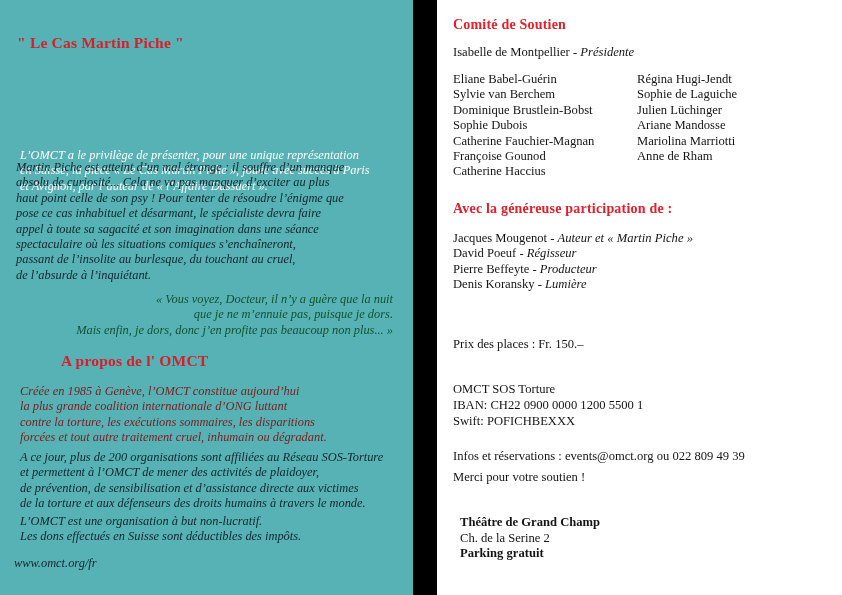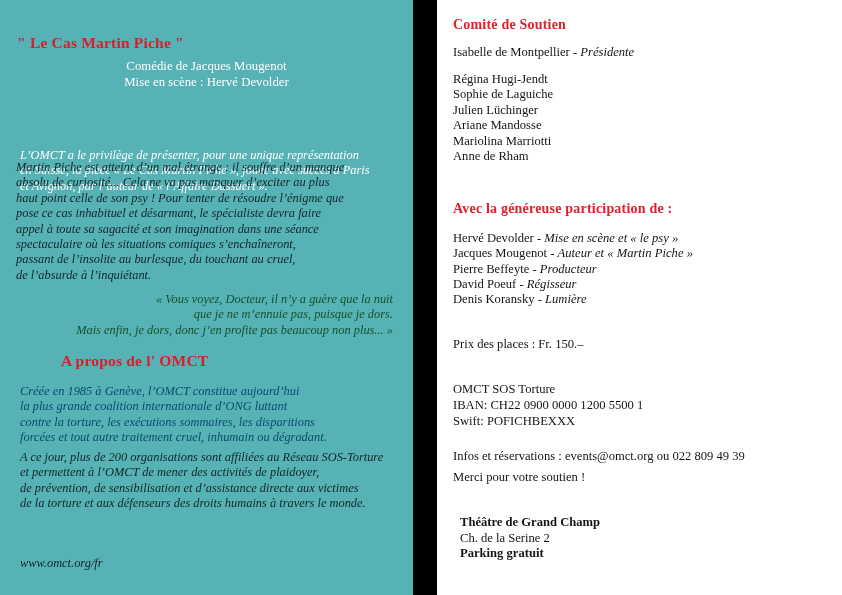--- a/index.html
+++ b/index.html
@@ -75,24 +75,24 @@
     color: #14532d;
   }
   .l-about-title {
     left: 17px; top: 352px;
     color: #d91e2b;
     font-size: 15.5px;
     font-weight: bold;
     letter-spacing: 0.2px;
     margin-left: 44px;
   }
-  .l-about1 { left: 20px; top: 384px; color: #0c4a6e; }
+  .l-about1 { left: 20px; top: 384px; color: #7f1d1d; }
   .l-about2 { left: 20px; top: 450px; color: #13262c; }
   .l-about3 { left: 20px; top: 514px; color: #13262c; }
-  .l-site   { left: 20px; top: 556px; color: #13262c; }
+  .l-site   { left: 14px; top: 556px; color: #13262c; }
 
   
   .right-panel .abs { position: absolute; }
 
   .r-heading {
     color: #e2202c;
     font-size: 14px;
     font-weight: bold;
     letter-spacing: 0.2px;
   }
@@ -129,22 +129,20 @@
   .r-venue { left: 16px; top: 515px; line-height: 15.6px; margin-left: 7px; }
   .bold { font-weight: bold; }
 </style>
 </head>
 <body>
 
 <div class="page">
 
   <div class="left-panel">
     <div class="abs l-title">" Le Cas Martin Piche "</div>
-    <div class="abs l-credits">Comédie de Jacques Mougenot
-Mise en scène : Hervé Devolder</div>
     <div class="abs l-body l-intro">L’OMCT a le privilège de présenter, pour une unique représentation
 en Suisse, la pièce « Le Cas Martin Piche », jouée avec succès à Paris
 et Avignon, par l’auteur de « l’Affaire Dussaert ».</div>
     <div class="abs l-body l-synopsis">Martin Piche est atteint d’un mal étrange : il souffre d’un manque
 absolu de curiosité... Cela ne va pas manquer d’exciter au plus
 haut point celle de son psy ! Pour tenter de résoudre l’énigme que
 pose ce cas inhabituel et désarmant, le spécialiste devra faire
 appel à toute sa sagacité et son imagination dans une séance
 spectaculaire où les situations comiques s’enchaîneront,
 passant de l’insolite au burlesque, du touchant au cruel,
@@ -154,49 +152,59 @@
 Mais enfin, je dors, donc j’en profite pas beaucoup non plus... »</div>
     <div class="abs l-about-title">A propos de l' OMCT</div>
     <div class="abs l-body l-about1">Créée en 1985 à Genève, l’OMCT constitue aujourd’hui
 la plus grande coalition internationale d’ONG luttant
 contre la torture, les exécutions sommaires, les disparitions
 forcées et tout autre traitement cruel, inhumain ou dégradant.</div>
     <div class="abs l-body l-about2">A ce jour, plus de 200 organisations sont affiliées au Réseau SOS-Torture
 et permettent à l’OMCT de mener des activités de plaidoyer,
 de prévention, de sensibilisation et d’assistance directe aux victimes
 de la torture et aux défenseurs des droits humains à travers le monde.</div>
+    <div class="abs l-body l-about3">L’OMCT est une organisation à but non-lucratif.
+Les dons effectués en Suisse sont déductibles des impôts.</div>
     <div class="abs l-body l-site">www.omct.org/fr</div>
   </div>
 
   <div class="divider"></div>
 
   <div class="right-panel">
 
     <div class="abs r-heading r-com-title">Comité de Soutien</div>
 
     <div class="abs r-body r-president"><span>Isabelle de Montpellier - </span><span class="role-italic">Présidente</span></div>
 
     <div class="abs r-body r-names">
+      <ul class="col col1">
+        <li>Eliane Babel-Guérin</li>
+        <li>Sylvie van Berchem</li>
+        <li>Dominique Brustlein-Bobst</li>
+        <li>Sophie Dubois</li>
+        <li>Catherine Fauchier-Magnan</li>
+        <li>Françoise Gounod</li>
+        <li>Catherine Haccius</li>
+      </ul>
       <ul class="col col2">
         <li>Régina Hugi-Jendt</li>
         <li>Sophie de Laguiche</li>
         <li>Julien Lüchinger</li>
         <li>Ariane Mandosse</li>
         <li>Mariolina Marriotti</li>
         <li>Anne de Rham</li>
       </ul>
     </div>
 
     <div class="abs r-heading r-part-title">Avec la généreuse participation de :</div>
 
     <div class="abs r-body r-participants">
-      <div class="p-line"><span>Hervé Devolder - </span><span class="role-italic">Mise en scène et « le psy »</span></div>
       <div class="p-line"><span>Jacques Mougenot - </span><span class="role-italic">Auteur et « Martin Piche »</span></div>
+      <div class="p-line"><span>David Poeuf - </span><span class="role-italic">Régisseur</span></div>
       <div class="p-line"><span>Pierre Beffeyte - </span><span class="role-italic">Producteur</span></div>
-      <div class="p-line"><span>David Poeuf - </span><span class="role-italic">Régisseur</span></div>
       <div class="p-line"><span>Denis Koransky - </span><span class="role-italic">Lumière</span></div>
     </div>
 
     <div class="abs r-body r-price">
       <div>Prix des places : Fr. 150.–</div>
     </div>
 
     <div class="abs r-body r-bank">
       <div>OMCT SOS Torture</div>
       <div>IBAN: CH22 0900 0000 1200 5500 1</div>

